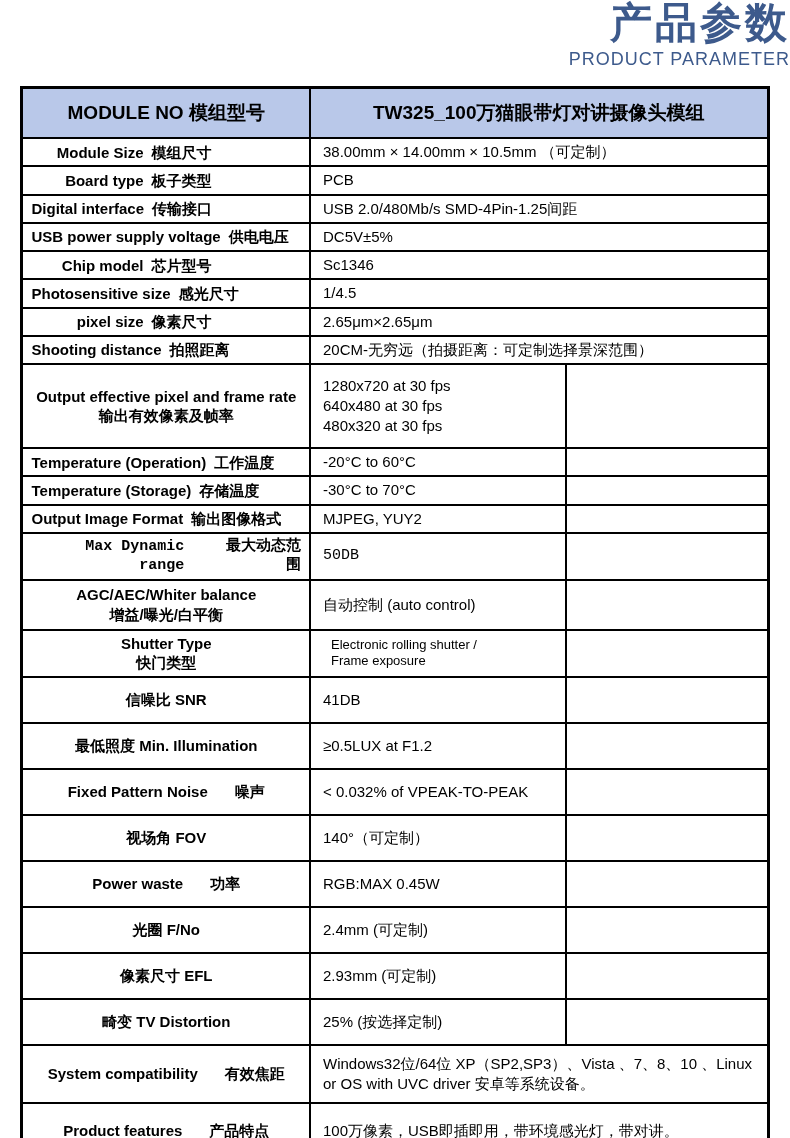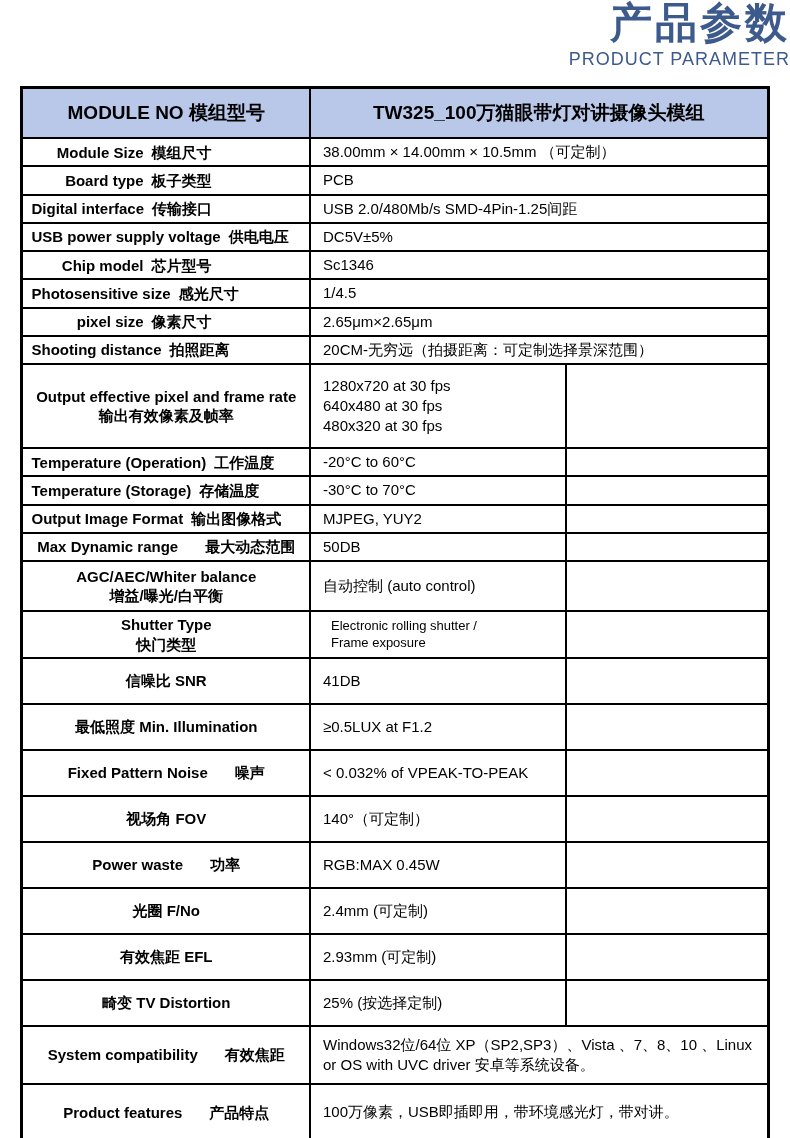--- a/index.html
+++ b/index.html
@@ -43,21 +43,21 @@
     padding:3px 8px;
   }
   td.label-cell{font-weight:bold;text-align:right;}
   td.value-cell{padding-left:12px;line-height:1.35;}
   td.value-cell.small{font-size:13px;line-height:1.3;padding-left:20px;}
   .lab-line{display:flex;gap:8px;line-height:1.3;}
   .align-left .seg:first-child{min-width:112px;}
   .align-center .lab-line{justify-content:center;gap:1.8em;}
   tbody tr{height:27px;}
   tbody tr:nth-child(9){height:84px;}
-  tbody tr:nth-child(13){height:14px;}
+  tbody tr:nth-child(13){height:14px;font-family:Liberation Mono, monospace;}
   tbody tr:nth-child(14){height:50px;}
   tbody tr:nth-child(15){height:44px;}
   tbody tr:nth-child(n+16):nth-child(-n+23){height:46px;}
   tbody tr:nth-child(24){height:58px;}
   tbody tr:nth-child(25){height:57px;}
   tbody tr:nth-child(26){height:80px;}
 </style>
 </head>
 <body>
 
@@ -324,21 +324,21 @@
           </div>
         </td>
         <td class="value-cell">
           <div>2.4mm (可定制)</div>
         </td>
         <td></td>
       </tr>
       <tr>
         <td class="label-cell align-center">
           <div class="lab-line">
-            <span class="seg">有效焦距 EFL</span>
+            <span class="seg">像素尺寸 EFL</span>
           </div>
         </td>
         <td class="value-cell">
           <div>2.93mm (可定制)</div>
         </td>
         <td></td>
       </tr>
       <tr>
         <td class="label-cell align-center">
           <div class="lab-line">

